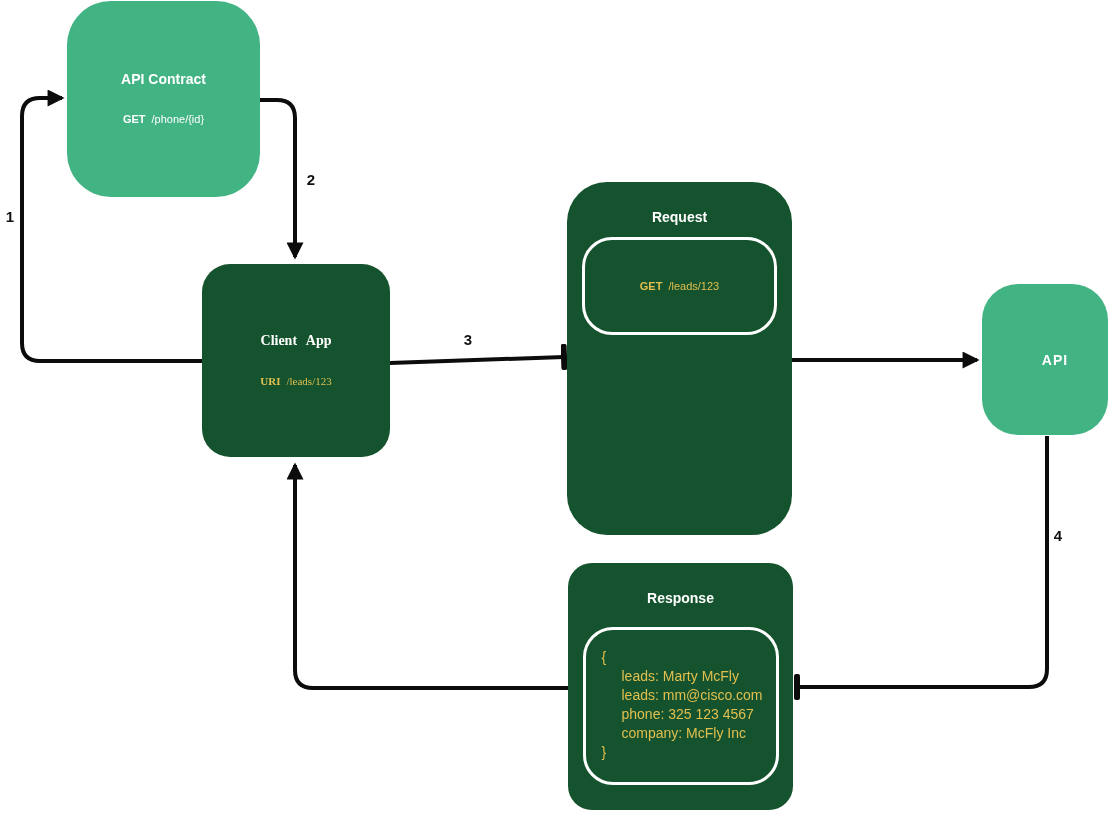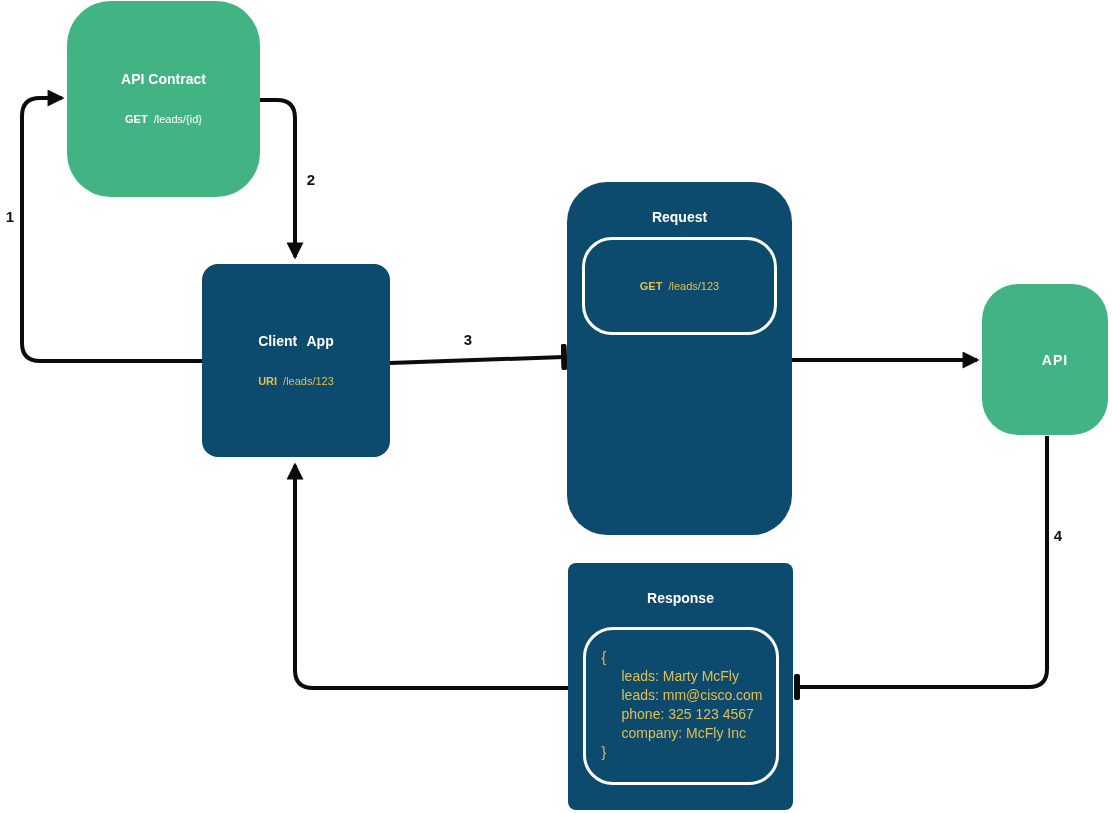--- a/index.html
+++ b/index.html
@@ -12,41 +12,41 @@
   }
   svg.arrows{position:absolute;left:0;top:0;width:1112px;height:813px;}
 
   .node{
     position:absolute;
     color:#ffffff;
     display:flex;flex-direction:column;align-items:center;
     box-sizing:border-box;
   }
   .green{background:#42b383;}
-  .blue{background:#0c4a6e;}
+  .blue{background:#14532d;}
 
   .node .title{font-weight:700;font-size:14px;line-height:20px;}
 
   
   #api-contract{left:67px;top:1px;width:193px;height:196px;border-radius:44px;justify-content:center;gap:20px;}
   
-  #client-app{left:202px;top:264px;width:188px;height:193px;border-radius:16px;justify-content:center;gap:20px;}
+  #client-app{left:202px;top:264px;width:188px;height:193px;border-radius:28px;justify-content:center;gap:20px;font-family:Liberation Serif, serif;}
   #client-app .title{word-spacing:6px;}
   
   #api{left:982px;top:284px;width:126px;height:151px;border-radius:36px;justify-content:center;}
   #api .title{letter-spacing:1px;margin-left:20px;}
 
   .sub{display:flex;gap:6px;font-size:11px;line-height:20px;white-space:nowrap;}
   .sub .method{font-weight:700;}
   .white-text{color:#ffffff;}
   .yellow-text{color:#e3bf4f;}
 
   
   #request{left:567px;top:182px;width:225px;height:353px;border-radius:40px;}
-  #response{left:568px;top:563px;width:225px;height:247px;border-radius:8px;}
+  #response{left:568px;top:563px;width:225px;height:247px;border-radius:24px;}
   #request .title,#response .title{padding-top:24px;line-height:22px;}
 
   .inner-box{
     box-sizing:border-box;
     border:3px solid #ffffff;
     border-radius:30px;
   }
   #request .inner-box{
     margin-top:9px;width:195px;height:98px;
     display:flex;align-items:center;justify-content:center;
@@ -95,21 +95,21 @@
 
   <div class="arrow-label" id="label-1">1</div>
   <div class="arrow-label" id="label-2">2</div>
   <div class="arrow-label" id="label-3">3</div>
   <div class="arrow-label" id="label-4">4</div>
 
   <div class="node green" id="api-contract">
     <div class="title">API Contract</div>
     <div class="sub white-text">
       <span class="method">GET</span>
-      <span>/leads/{id}</span>
+      <span>/phone/{id}</span>
     </div>
   </div>
 
   <div class="node blue" id="client-app">
     <div class="title">Client App</div>
     <div class="sub yellow-text">
       <span class="method">URI</span>
       <span>/leads/123</span>
     </div>
   </div>

